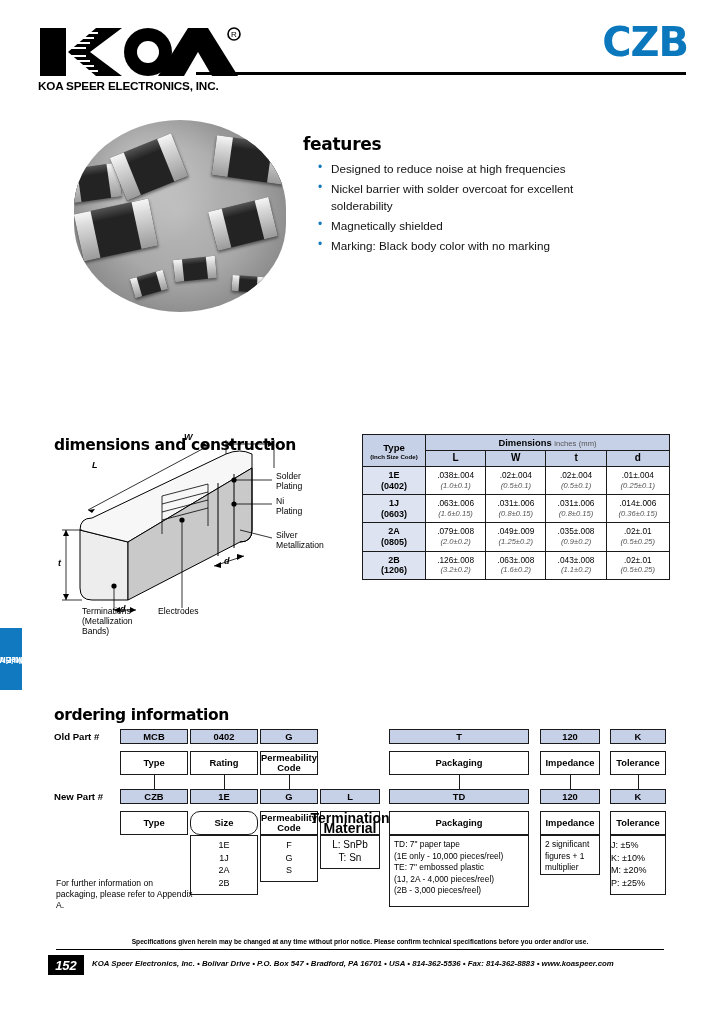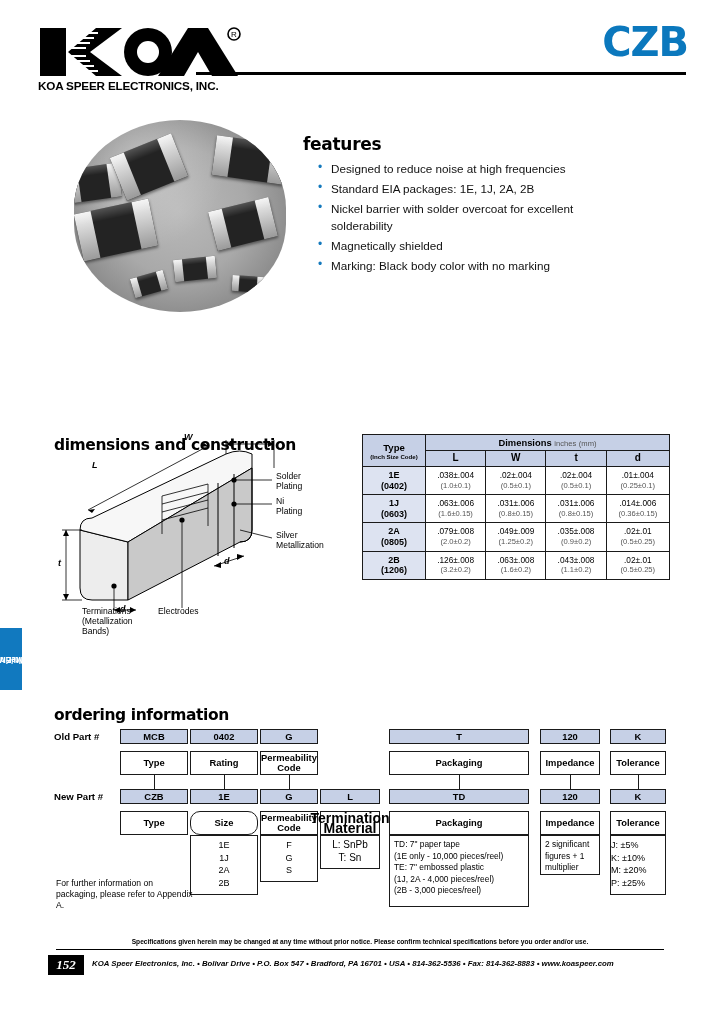--- a/index.html
+++ b/index.html
@@ -49,41 +49,41 @@
   .dtable{position:absolute;left:362px;top:434px;width:308px;border:1px solid #1a1a1a;border-collapse:collapse;}
   .dtable td,.dtable th{border:1px solid #1a1a1a;padding:0;text-align:center;vertical-align:middle;}
   .dtable thead td{background:#c6d0e6;}
   .dtable .hdr-type{font-size:9.6px;font-weight:bold;padding:2px 0 0;}
   .dtable .hdr-sub{font-size:6.1px;font-weight:bold;padding-bottom:2px;}
   .dtable .hdr-dim{font-size:9.4px;font-weight:bold;padding:2px 0;}
   .dtable .hdr-dim .mm{font-size:7.6px;font-weight:normal;color:#555;}
   .dtable .hdr-col{font-size:10px;font-weight:bold;padding:1px 0 3px;}
   .dtable td.typec{background:#dde3f1;font-size:9px;font-weight:bold;line-height:10.6px;padding:3px 0;width:62px;}
   .dtable td.val{font-size:8.3px;line-height:9.6px;padding:3px 0;}
-  .dtable td.val .mm{font-size:7.6px;color:#555;display:block;}
+  .dtable td.val .mm{font-size:7.6px;font-style:italic;color:#555;display:block;}
 
   
   .sidetab{position:absolute;left:0;top:628px;width:22px;height:62px;background:#1179bf;}
   .sidetab span{position:absolute;left:50%;top:50%;transform:translate(-50%,-50%) rotate(90deg);
                 white-space:nowrap;color:#fff;font-weight:bold;font-size:8.4px;line-height:9.4px;text-align:center;}
   .obox{position:absolute;border:1px solid #1a1a1a;background:#fff;box-sizing:border-box;
         display:flex;align-items:center;justify-content:center;text-align:center;}
   .obox.head{background:#c6d0e6;font-weight:bold;font-size:9.4px;}
   .obox.body{font-weight:bold;font-size:9.4px;line-height:10.4px;}
   .obox.list{font-size:9px;line-height:12.6px;display:block;padding-top:3px;text-align:center;font-weight:normal;}
   .obox.note{font-size:8.4px;line-height:11.6px;display:block;text-align:left;padding:3px 4px;font-weight:normal;}
   .vline{position:absolute;width:1px;background:#1a1a1a;}
   .rowlabel{position:absolute;font-size:9.6px;font-weight:bold;}
   .appendix{position:absolute;left:56px;top:878px;width:140px;font-size:8.6px;line-height:11px;}
 
   
   .foot-rule{position:absolute;left:56px;top:949px;width:608px;height:1px;background:#000;}
   .foot-spec{position:absolute;left:56px;top:938px;width:608px;text-align:center;font-size:6.6px;font-weight:bold;}
   .pagenum{position:absolute;left:48px;top:955px;width:36px;height:20px;background:#000;color:#fff;
-           font-weight:bold;font-size:13px;display:flex;align-items:center;justify-content:center;font-style:italic;font-family:Liberation Serif, serif;}
+           font-weight:bold;font-size:13px;display:flex;align-items:center;justify-content:center;font-style:italic;}
   .foot-addr{position:absolute;left:92px;top:959px;font-size:7.8px;font-weight:bold;font-style:italic;white-space:nowrap;}
 </style>
 </head>
 <body>
 
 <div class="page">
 
   <div class="logo-wrap">
     <svg class="logo-mark" viewBox="0 0 210 52">
       <g fill="#000">
@@ -145,21 +145,20 @@
     <div class="chip" style="left:158px;top:156px;width:32px;height:16px;transform:rotate(4deg);">
       <div class="cap l"></div>
         <div class="cap r"></div>
         <div class="top"></div>
       </div>
   </div>
 
   <div class="features-h">features</div>
   <div class="features">
     <div class="feat"><span>Designed to reduce noise at high frequencies</span></div>
-    <div class="feat"><span>Standard EIA packages: 1E, 1J, 2A, 2B</span></div>
     <div class="feat"><span>Nickel barrier with solder overcoat for excellent</span>
       <span class="cont">solderability</span></div>
     <div class="feat"><span>Magnetically shielded</span></div>
     <div class="feat"><span>Marking: Black body color with no marking</span></div>
   </div>
 
   <div class="sec-title" style="left:54px;top:436px;">dimensions and construction</div>
 
   <div class="diagram">
     <svg width="300" height="190" viewBox="0 0 300 190">

